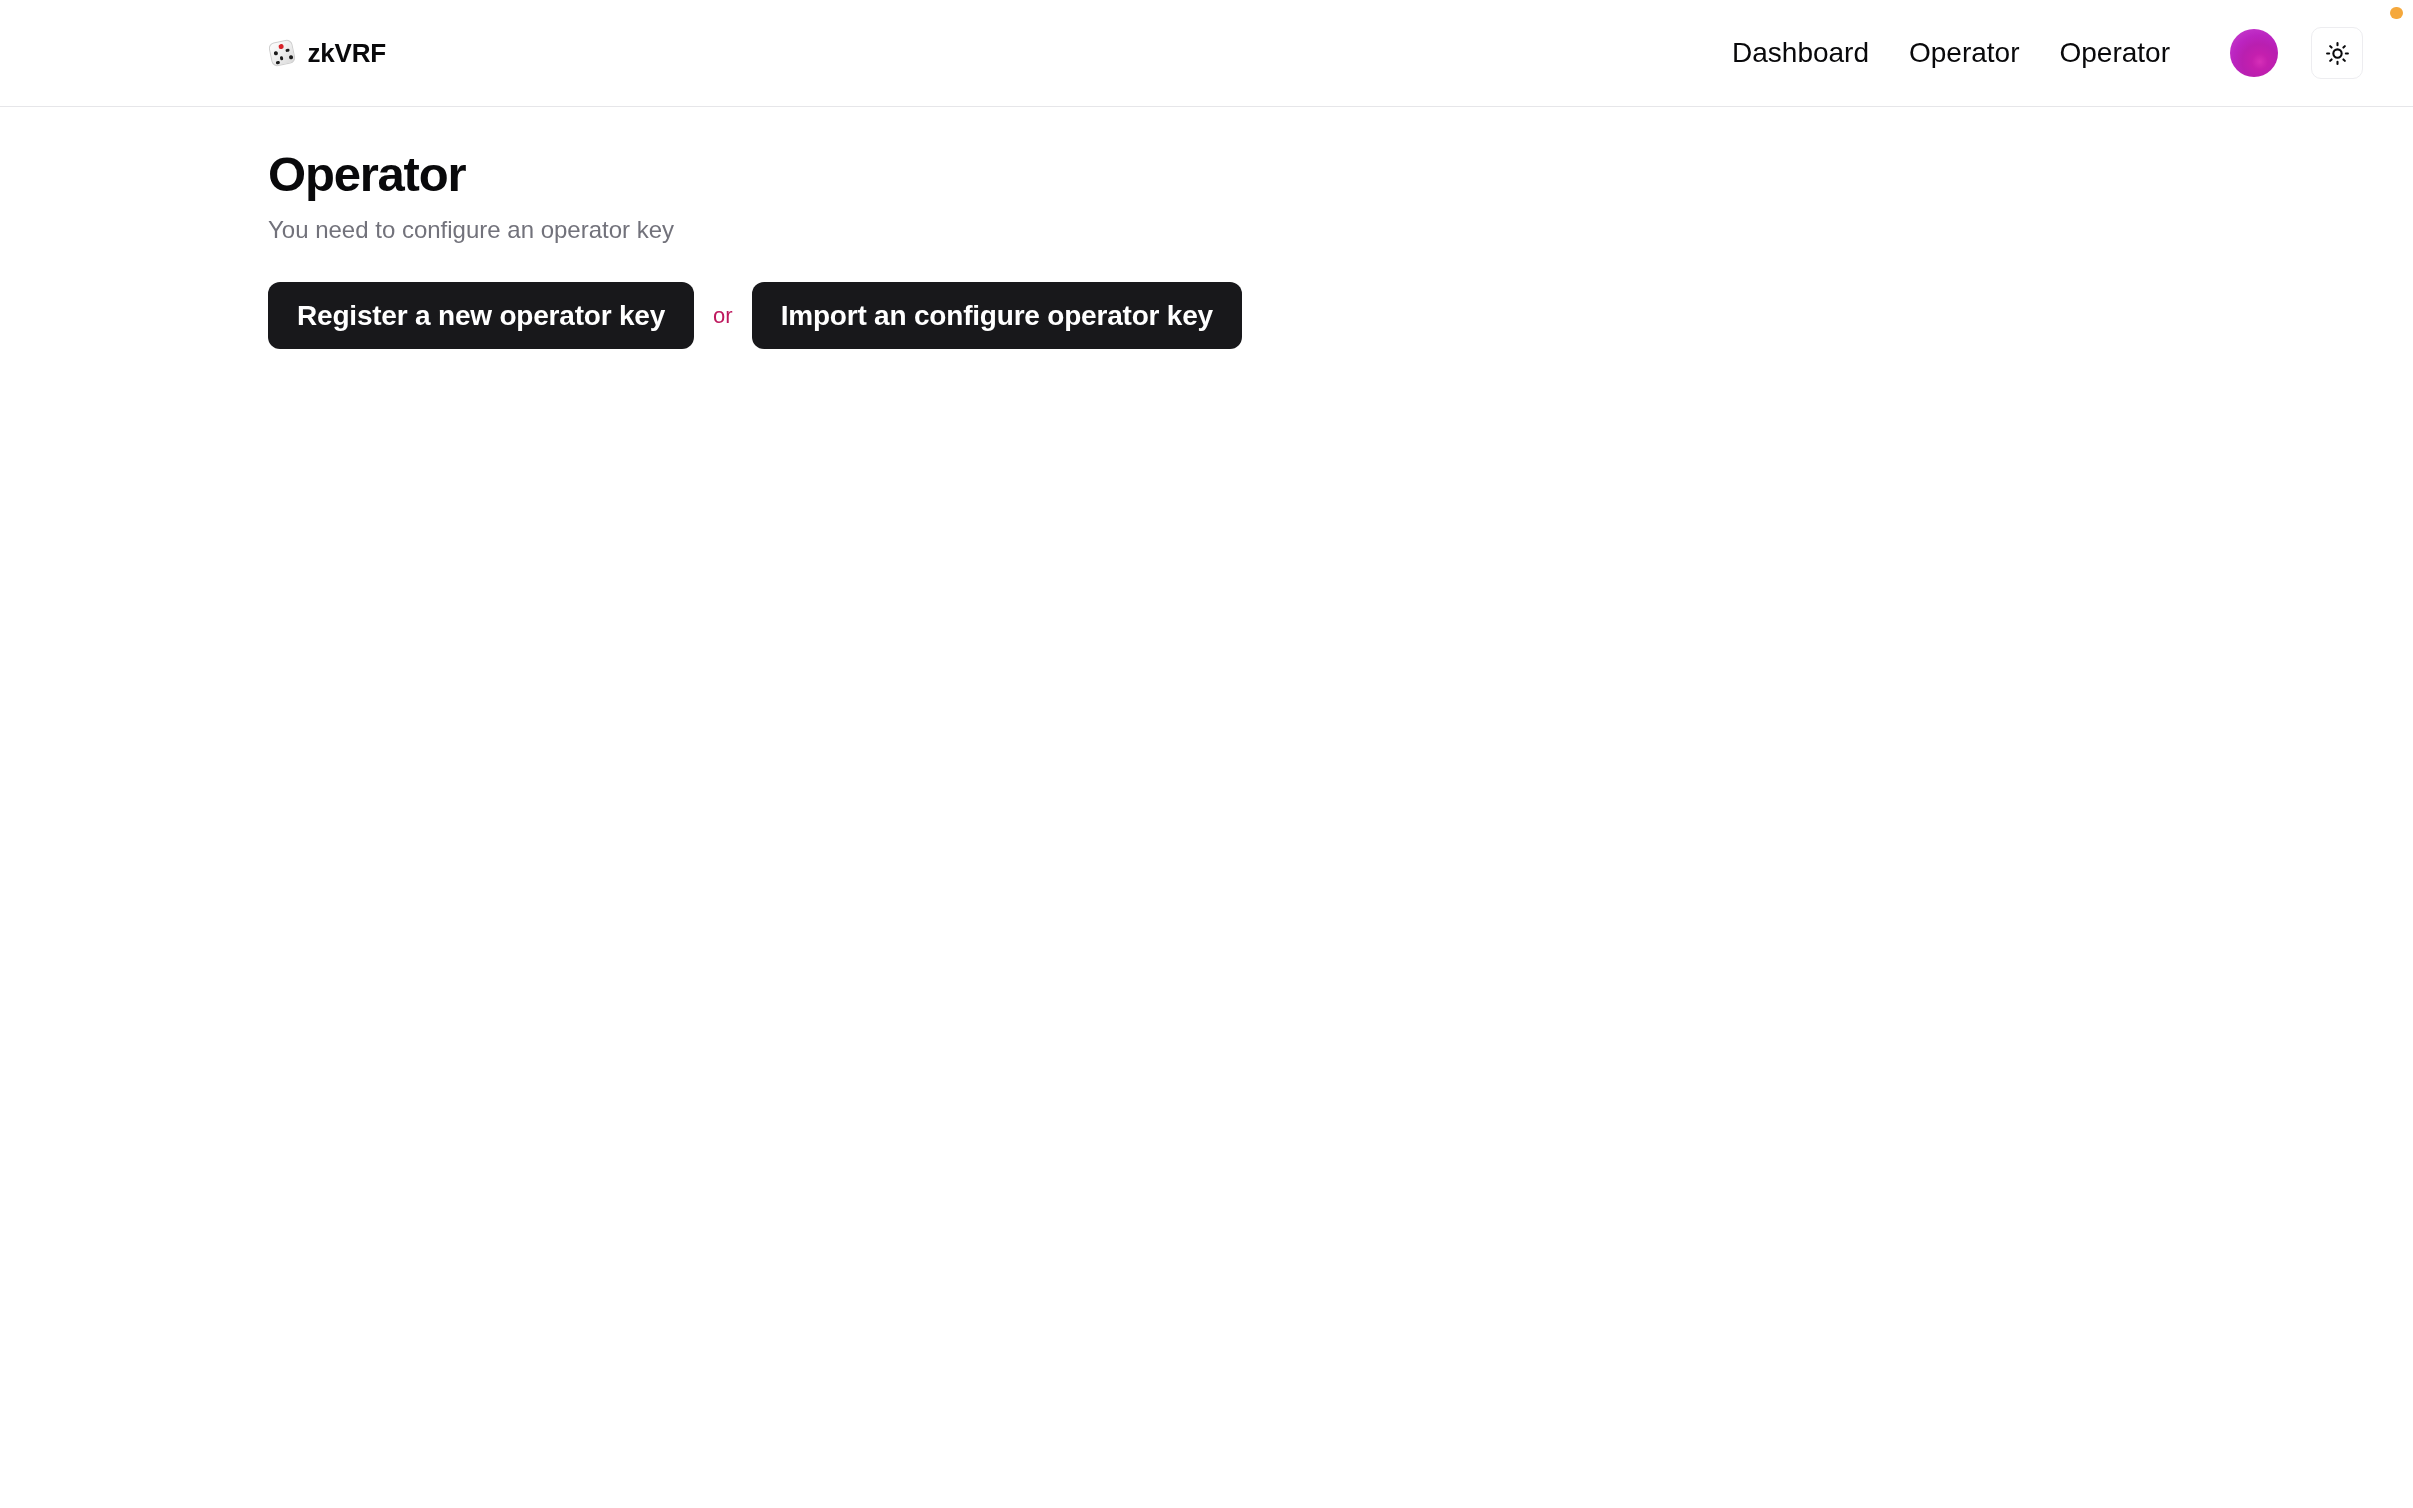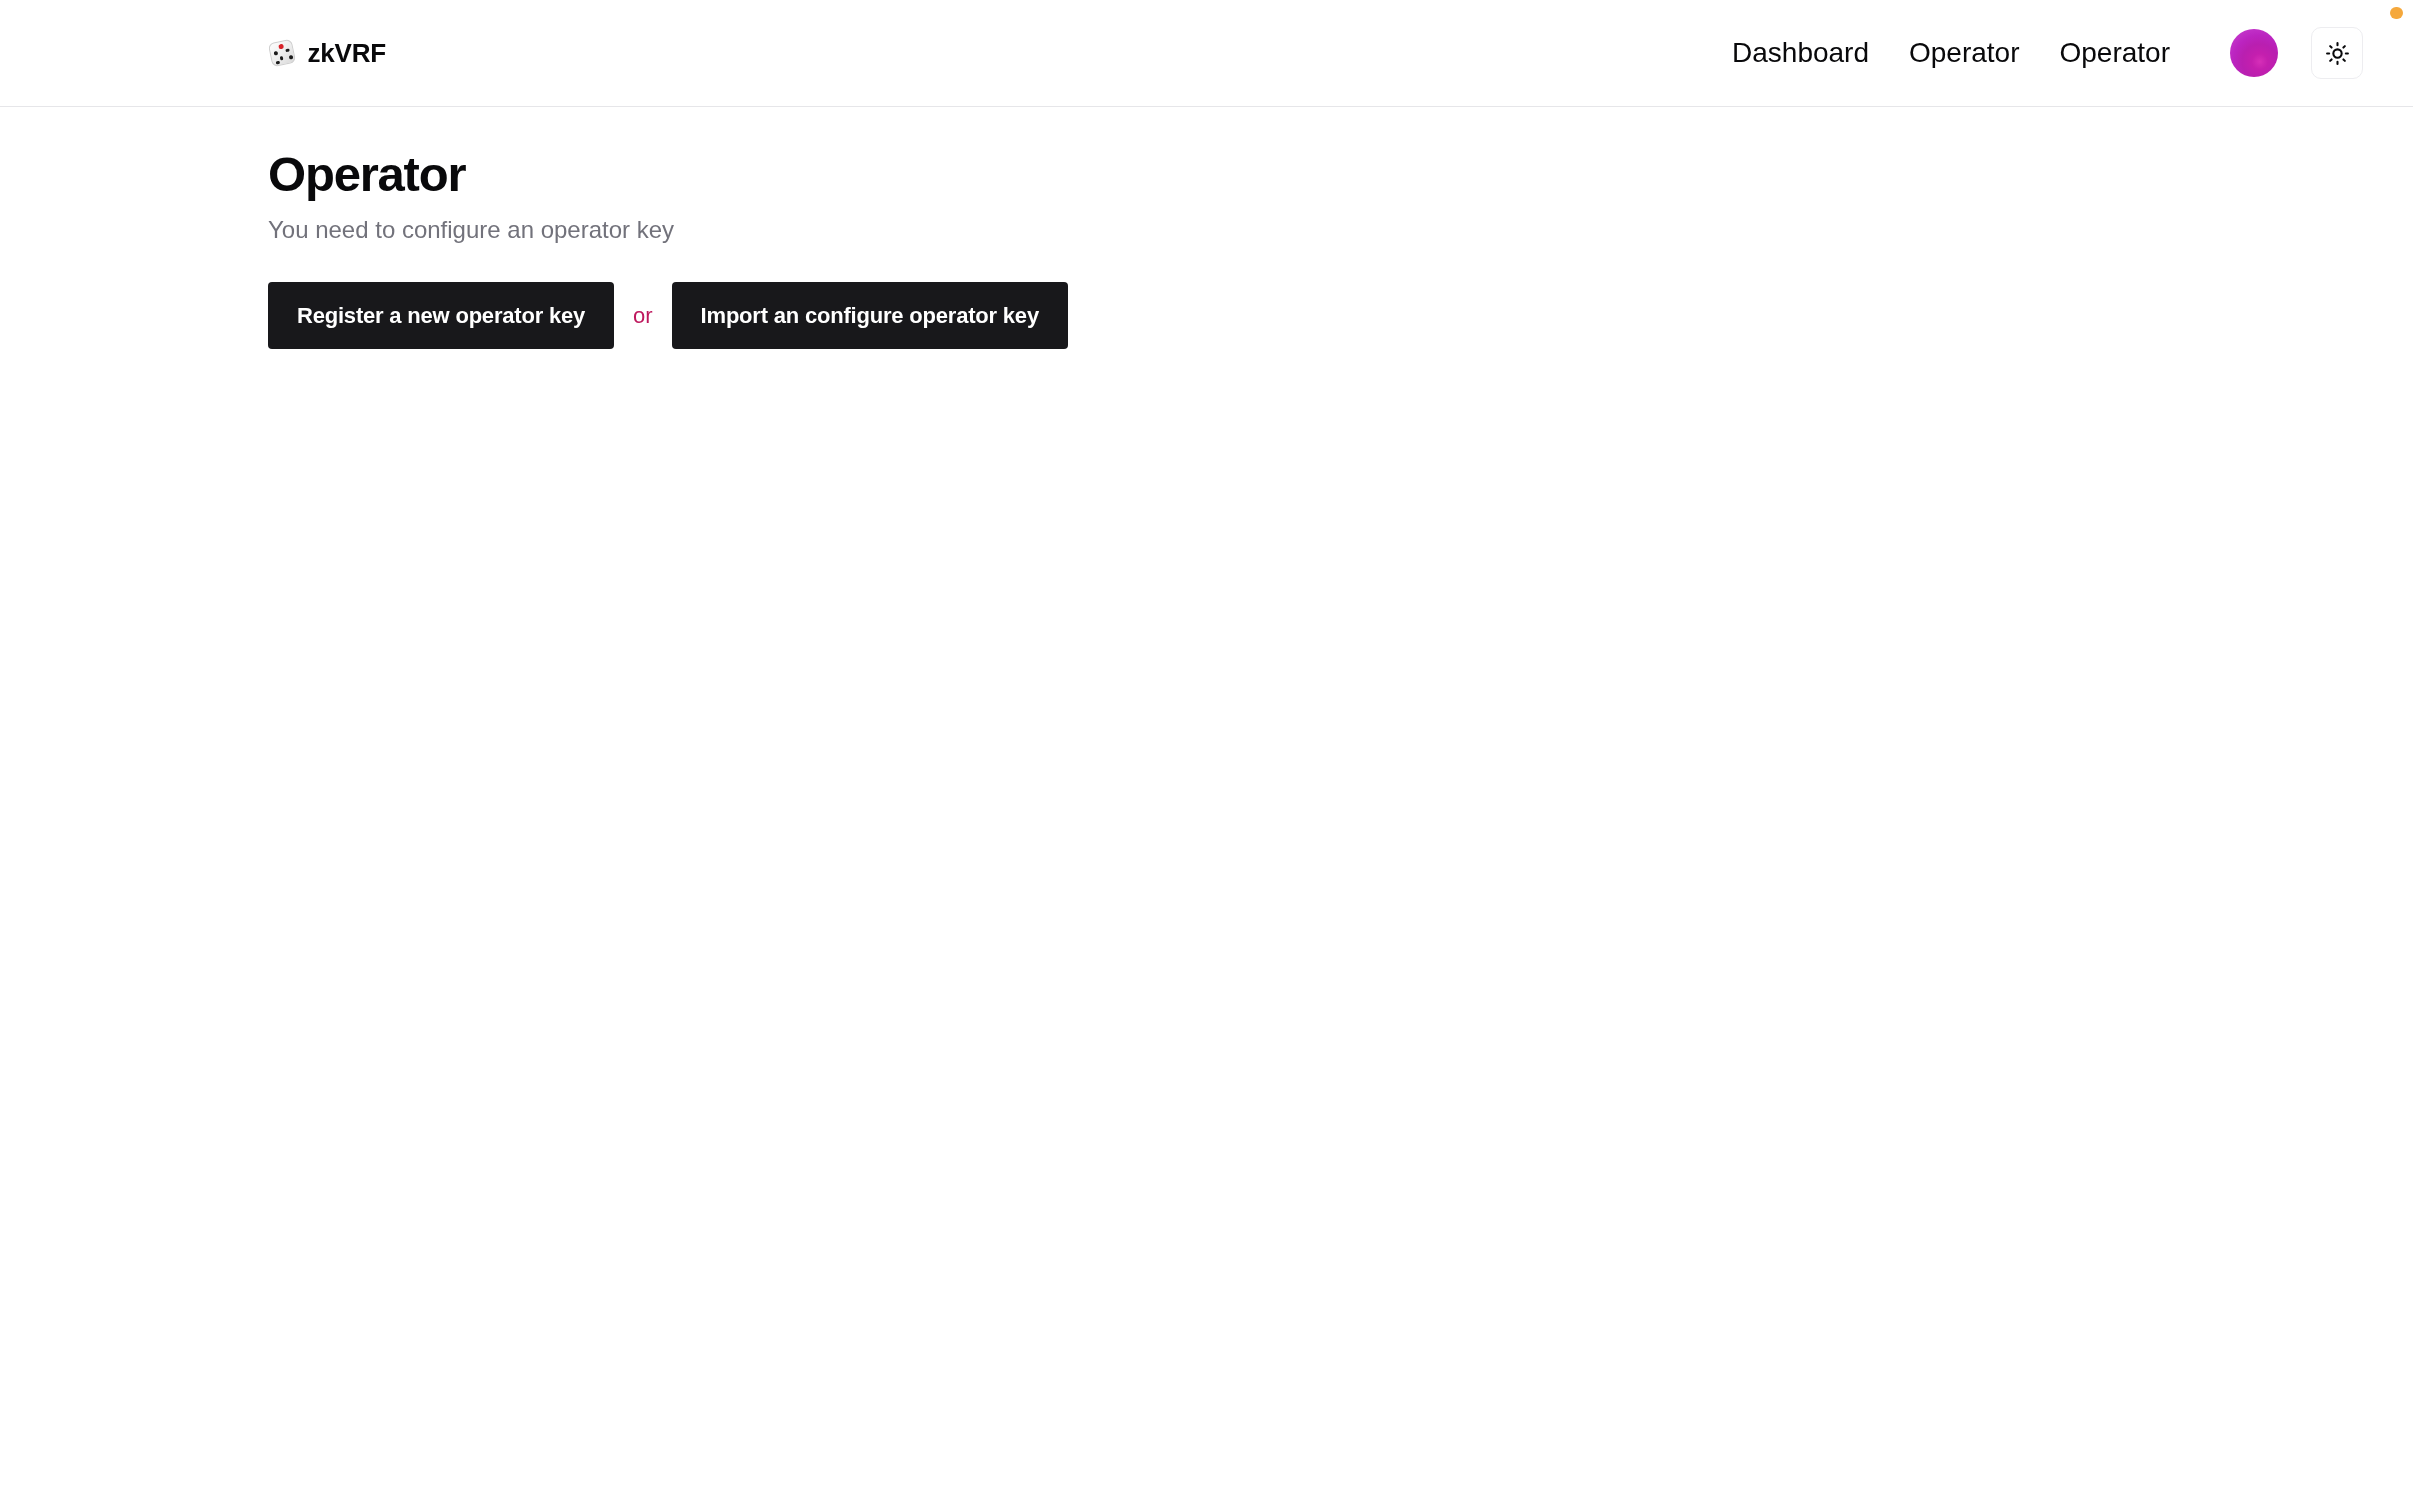--- a/index.html
+++ b/index.html
@@ -159,25 +159,25 @@
 
   .actions {
     margin-top: 37px;
     display: flex;
     align-items: center;
   }
 
   .btn-dark {
     background: #18181b;
     color: #ffffff;
-    font-size: 22px;
+    font-size: 28px;
     font-weight: 700;
     font-family: "Liberation Sans", sans-serif;
     border: none;
-    border-radius: 4px;
+    border-radius: 12px;
     padding: 0 29px;
     height: 67px;
     display: inline-flex;
     align-items: center;
     cursor: pointer;
     white-space: nowrap;
     letter-spacing: -0.2px;
   }
 
   .or-text {

